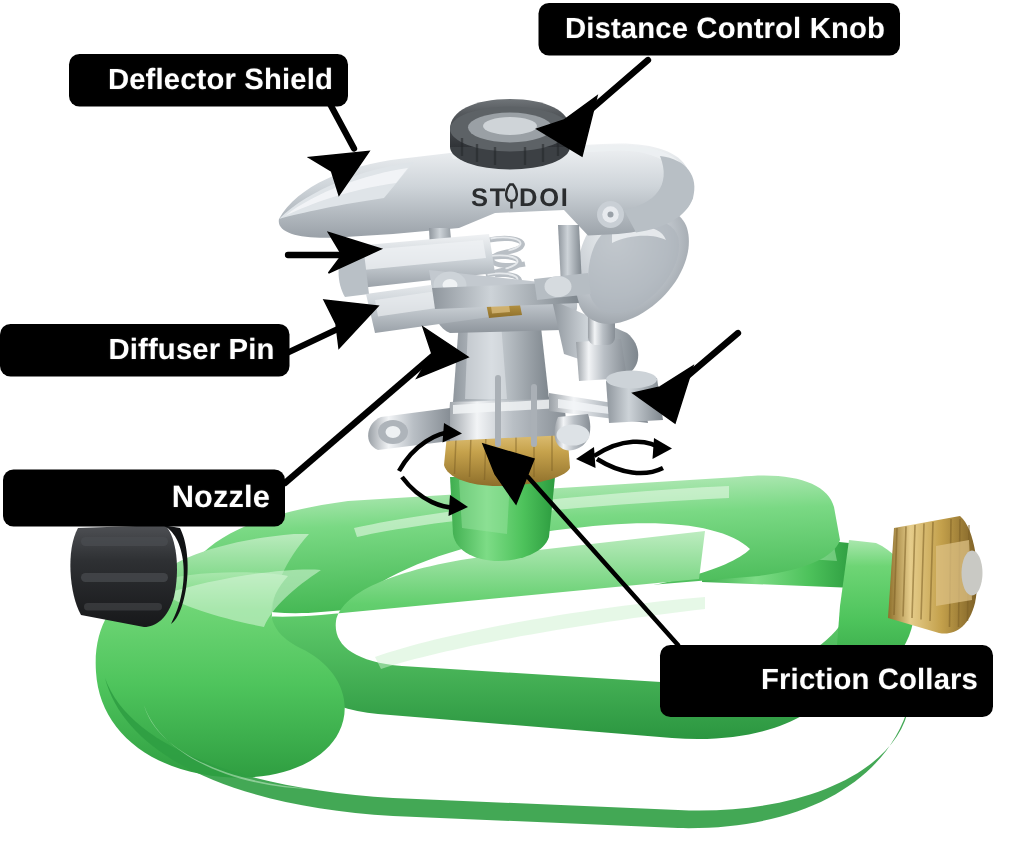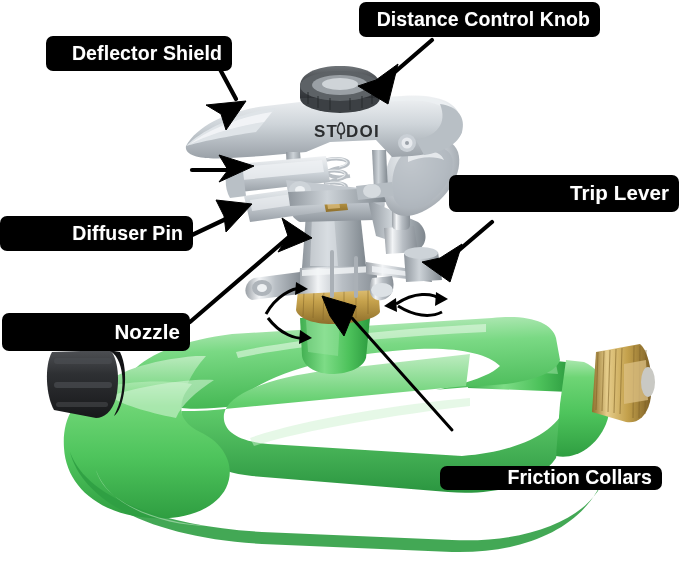--- a/index.html
+++ b/index.html
@@ -26,21 +26,21 @@
     box-sizing:border-box;
     padding:0 10px;
     text-shadow:0 0 1px rgba(255,255,255,.25);
   }
   .lbl-deflector      {left:46px;  top:36px;  width:186px; height:35px; font-size:19.5px;}
   .lbl-distance       {left:359px; top:2px;   width:241px; height:35px; font-size:19.5px;}
   .lbl-antisplash     {left:0px;   top:152px; width:193px; height:35px; font-size:18.5px;}
   .lbl-diffuser       {left:0px;   top:216px; width:193px; height:35px; font-size:19.5px;}
   .lbl-nozzle         {left:2px;   top:313px; width:188px; height:38px; font-size:20.5px;}
   .lbl-triplever      {left:449px; top:175px; width:230px; height:37px; font-size:20.5px;}
-  .lbl-friction       {left:440px; top:430px; width:222px; height:24px; font-size:19.5px;margin-top:36px;}
+  .lbl-friction       {left:440px; top:430px; width:222px; height:48px; font-size:19.5px;}
 
   .label span{display:block;line-height:1;}
 </style>
 </head>
 <body>
 
 <div id="stage">
 
   <svg id="art" viewBox="0 0 679 568" xmlns="http://www.w3.org/2000/svg">
     <defs>
@@ -421,21 +421,18 @@
 
 
   <div class="label lbl-diffuser">
     <span>Diffuser Pin</span>
   </div>
 
   <div class="label lbl-nozzle">
     <span>Nozzle</span>
   </div>
 
-  <div class="label lbl-triplever">
-    <span>Trip Lever</span>
-  </div>
 
   <div class="label lbl-friction">
     <span>Friction Collars</span>
   </div>
 
 </div>
 
 </body></html>

